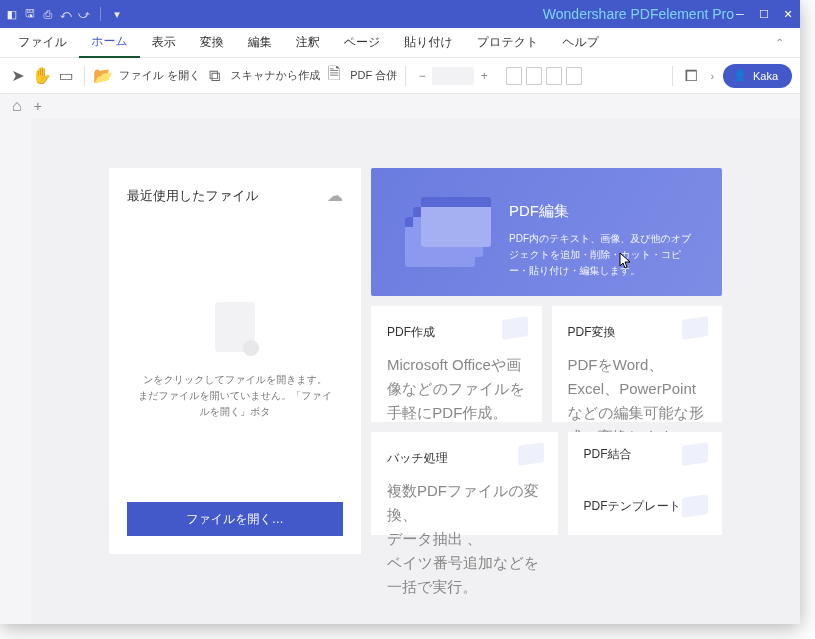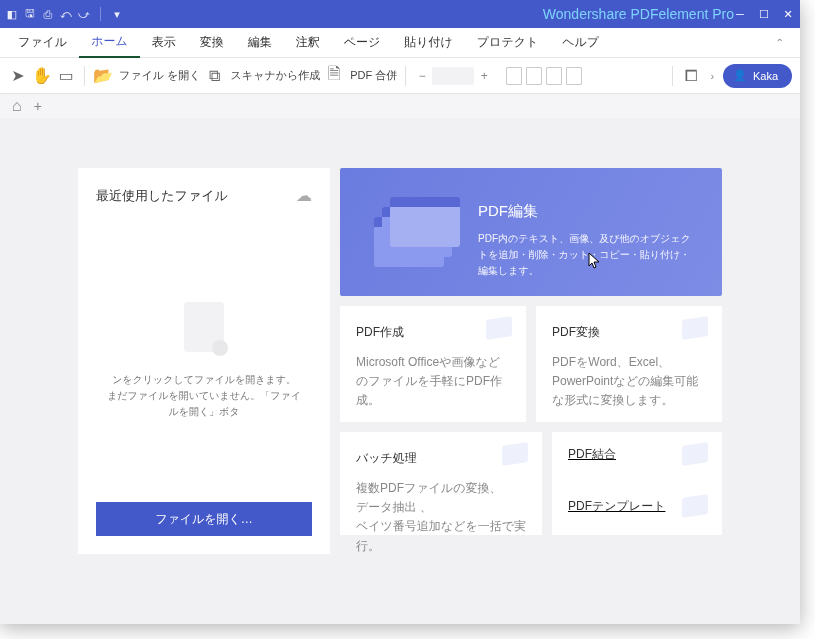--- a/index.html
+++ b/index.html
@@ -31,21 +31,21 @@
 .zoom-val { width: 42px; height: 18px; background: #f2f2f4; border-radius: 2px; }
 .page-icons { display: flex; gap: 4px; }
 .page-ic { width: 16px; height: 18px; border: 1px solid #ccc; border-radius: 1px; position: relative; cursor: pointer; }
 .nav-arrow { width: 14px; color: #888; font-size: 11px; text-align: center; cursor: pointer; }
 .user-chip { height: 24px; background: #4459c9; color: #fff; border-radius: 12px; padding: 0 14px 0 10px; display: flex; align-items: center; gap: 6px; font-size: 11px; cursor: pointer; }
 
 .tabbar { height: 24px; background: #f5f5f7; display: flex; align-items: center; padding: 0 12px; gap: 12px; }
 .home-ic { color: #888; cursor: pointer; }
 .add-tab { color: #888; font-size: 14px; cursor: pointer; }
 
-.content { flex: 1; background: #f1f1f3; padding: 50px 78px 70px; display: flex; gap: 10px; position: relative; }
+.content { flex: 1; background: #f1f1f3; padding: 50px 78px 70px; display: flex; gap: 10px; position: relative; margin-left: 31px; }
 
 .recent-panel { width: 252px; background: #fff; display: flex; flex-direction: column; padding: 18px 18px 18px; }
 .recent-header { display: flex; justify-content: space-between; align-items: center; margin-bottom: 30px; }
 .recent-title { font-size: 13px; color: #333; }
 .cloud-ic { color: #aaa; cursor: pointer; }
 .empty-area { flex: 1; display: flex; flex-direction: column; align-items: center; justify-content: center; text-align: center; }
 .doc-placeholder { width: 40px; height: 50px; background: #f2f2f4; border-radius: 4px; margin-bottom: 20px; position: relative; }
 .doc-placeholder::after { content: ""; position: absolute; bottom: -4px; right: -4px; width: 16px; height: 16px; background: #e8e8ea; border-radius: 50%; }
 .empty-text { font-size: 10px; color: #777; line-height: 1.6; padding: 0 8px; }
 .open-btn { height: 34px; background: #4459c9; color: #fff; display: flex; align-items: center; justify-content: center; font-size: 12px; cursor: pointer; margin-top: 16px; }
@@ -58,21 +58,21 @@
 .pdf-pg:nth-child(1) { left: 0; top: 20px; }
 .pdf-pg:nth-child(2) { left: 8px; top: 10px; }
 .pdf-pg:nth-child(3) { left: 16px; top: 0; background: #a5b0f2; }
 .hero-text { flex: 1; padding-top: 14px; }
 .hero-title { font-size: 15px; margin-bottom: 10px; }
 .hero-desc { font-size: 10px; line-height: 1.6; opacity: 0.92; }
 
 .row { display: flex; gap: 10px; }
 .card { flex: 1; background: #fff; padding: 18px 16px; position: relative; cursor: pointer; }
 .card-title { font-size: 12px; color: #333; margin-bottom: 12px; }
-.card-desc { font-size: 12px; color: #888; line-height: 1.6; }
+.card-desc { font-size: 15px; color: #888; line-height: 1.6; }
 .card-ic { position: absolute; top: 12px; right: 14px; width: 26px; height: 20px; background: #eef0fb; border-radius: 3px; transform: skewY(-8deg); }
 .card.slim { padding: 14px 16px; }
 .card.slim .card-title { margin-bottom: 0; }
 .tall { height: 116px; }
 .short { height: 46px; }
 .med { height: 103px; }
 
 .cursor { position: absolute; top: 134px; left: 588px; color: #000; pointer-events: none; z-index: 10; }
 </style>
 </head>
@@ -202,21 +202,21 @@
       </div>
 
       <div class="row">
         <div class="card med">
           <div class="card-ic"></div>
           <div class="card-title">バッチ処理</div>
           <div class="card-desc" style="white-space:pre-line">複数PDFファイルの変換、
 データ抽出 、
 ベイツ番号追加などを一括で実行。</div>
         </div>
-        <div style="flex:1; display:flex; flex-direction:column; text-decoration:underline;">
+        <div style="flex:1; display:flex; flex-direction:column; ">
           <div class="card slim short">
             <div class="card-ic"></div>
             <div class="card-title">PDF結合</div>
           </div>
           <div class="card slim short">
             <div class="card-ic"></div>
             <div class="card-title">PDFテンプレート</div>
           </div>
         </div>
       </div>

